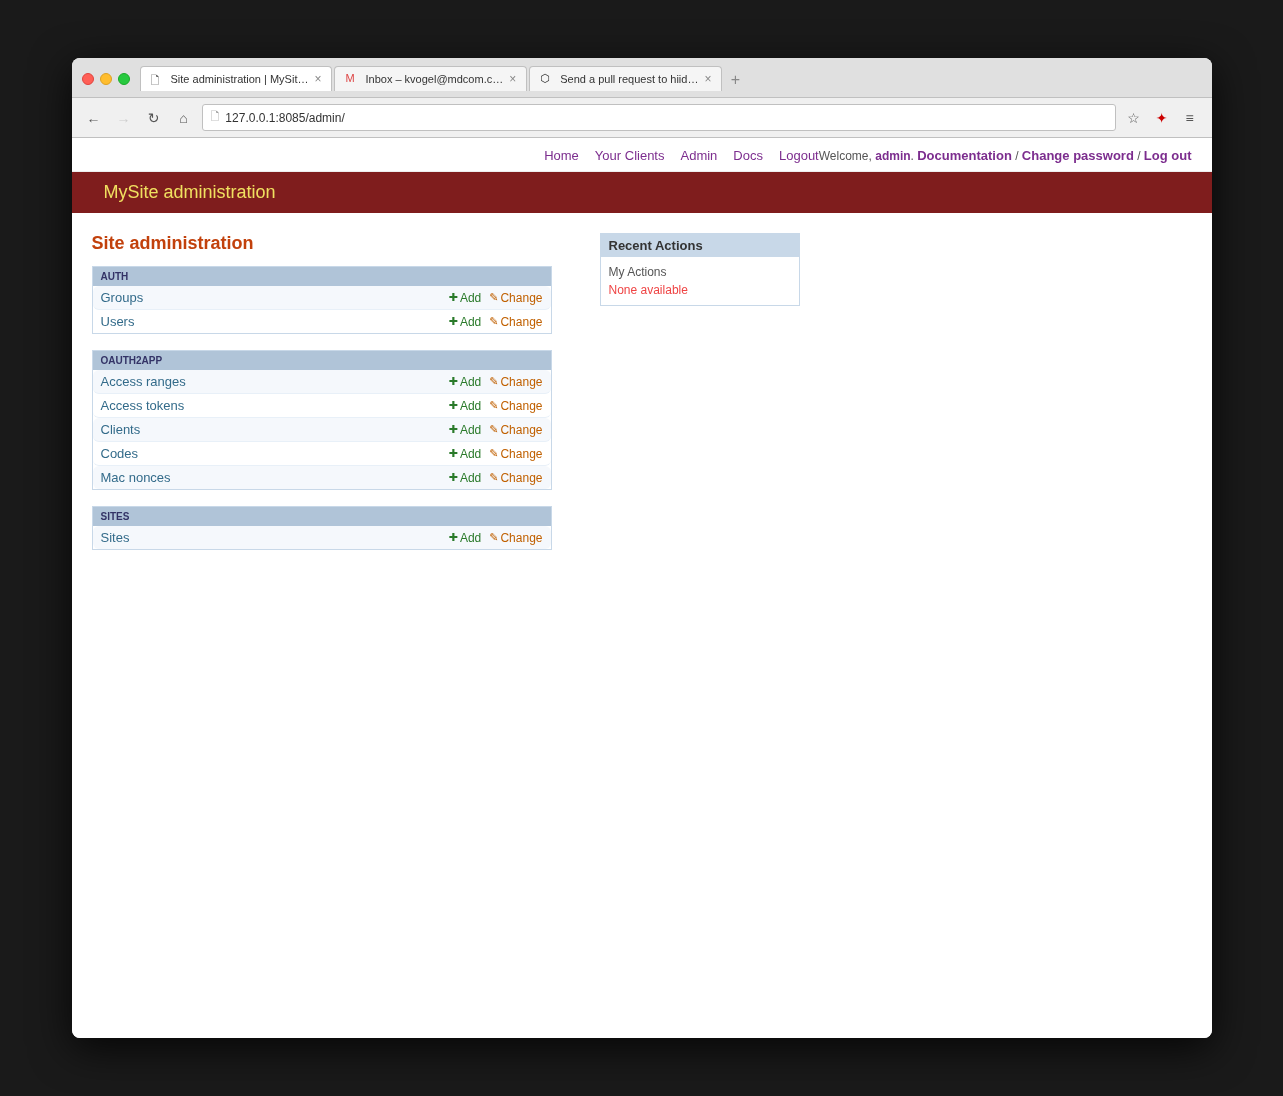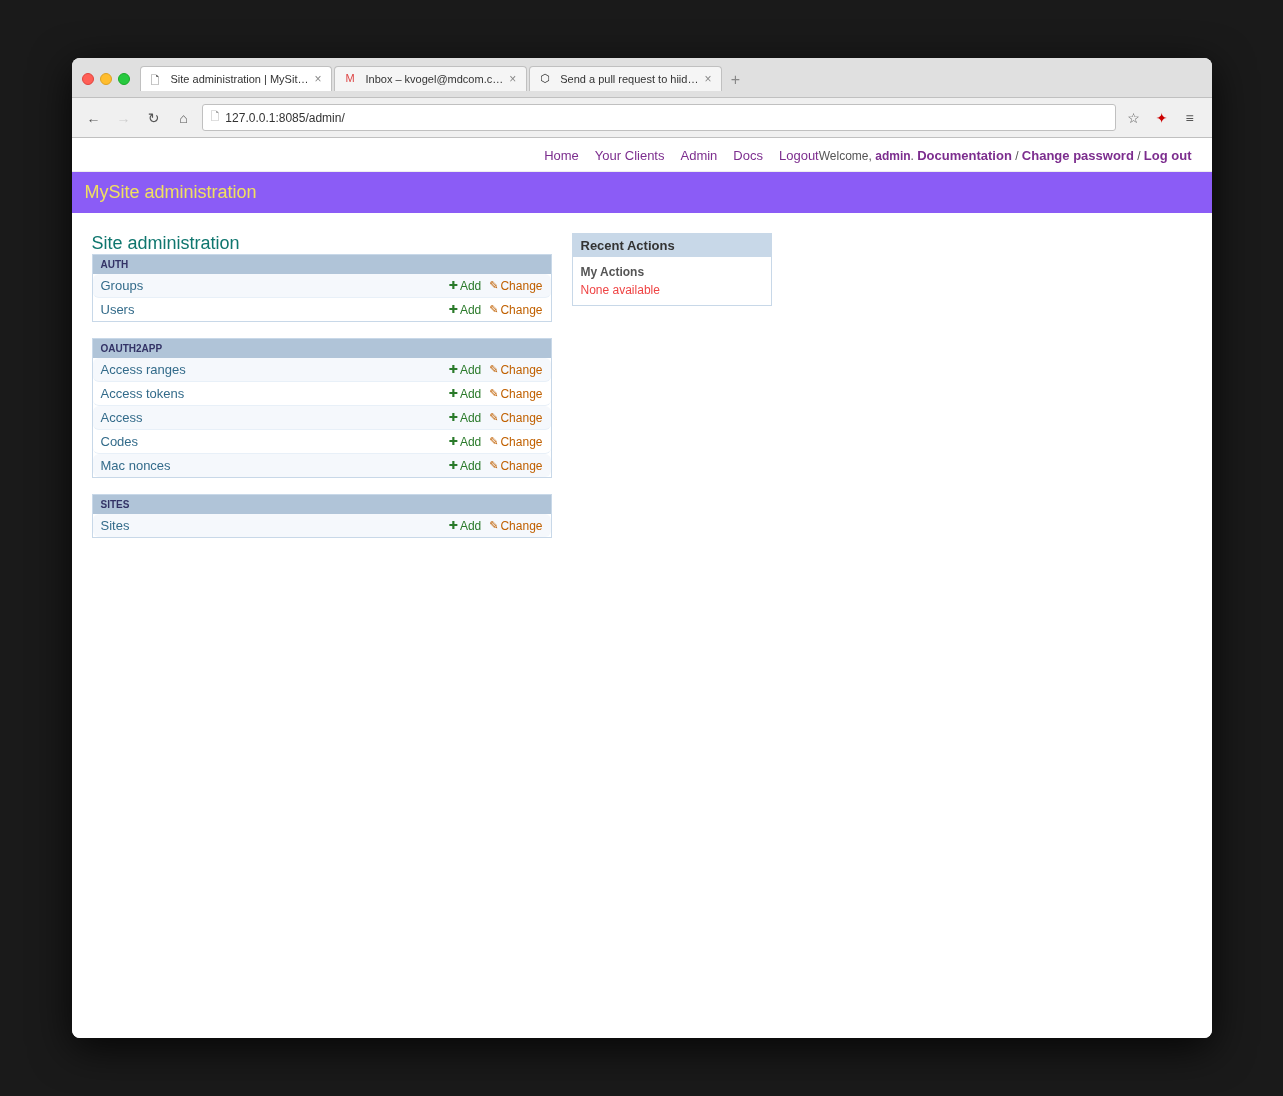--- a/index.html
+++ b/index.html
@@ -218,22 +218,22 @@
     }
 
     .top-nav-user a {
       color: #7c2d8e;
       font-weight: bold;
       text-decoration: none;
     }
 
     
     .site-header {
-      background: #8b5cf6;
-      padding: 10px 13px;
+      background: #7f1d1d;
+      padding: 10px 32px;
     }
 
     .site-title {
       color: #f0e060;
       font-size: 18px;
       font-weight: normal;
     }
 
     
     .main-area {
@@ -242,22 +242,23 @@
       gap: 20px;
       align-items: flex-start;
     }
 
     .content-left {
       flex: 0 0 460px;
     }
 
     .page-heading {
       font-size: 18px;
-      font-weight: normal;
-      color: #0f766e;
+      font-weight: bold;
+      color: #c2410c;
+      margin-bottom: 12px;
     }
 
     
     .admin-section {
       border: 1px solid #c8d8e8;
       margin-bottom: 16px;
     }
 
     .section-header {
       background: #b0c4d8;
@@ -317,38 +318,39 @@
     }
 
     .action-icon {
       font-size: 11px;
     }
 
     
     .recent-actions {
       flex: 0 0 200px;
       border: 1px solid #c8d8e8;
+      margin-left: 28px;
     }
 
     .recent-header {
       background: #c8d8e8;
       padding: 4px 8px;
       font-size: 13px;
       color: #333;
       font-weight: bold;
     }
 
     .recent-body {
       padding: 8px;
       background: #fff;
     }
 
     .recent-sub {
       font-size: 12px;
-      font-weight: bold;
+      font-weight: normal;
       color: #555;
       margin-bottom: 4px;
     }
 
     .recent-none {
       font-size: 12px;
       color: #ef4444;
     }
   </style>
 </head>
@@ -480,21 +482,21 @@
                 <span class="action-icon">✚</span>
                 <span>Add</span>
               </a>
               <a class="action-change">
                 <span class="action-icon">✎</span>
                 <span>Change</span>
               </a>
             </div>
           </div>
           <div class="section-row">
-            <a class="row-label">Access</a>
+            <a class="row-label">Clients</a>
             <div class="row-actions">
               <a class="action-add">
                 <span class="action-icon">✚</span>
                 <span>Add</span>
               </a>
               <a class="action-change">
                 <span class="action-icon">✎</span>
                 <span>Change</span>
               </a>
             </div>

